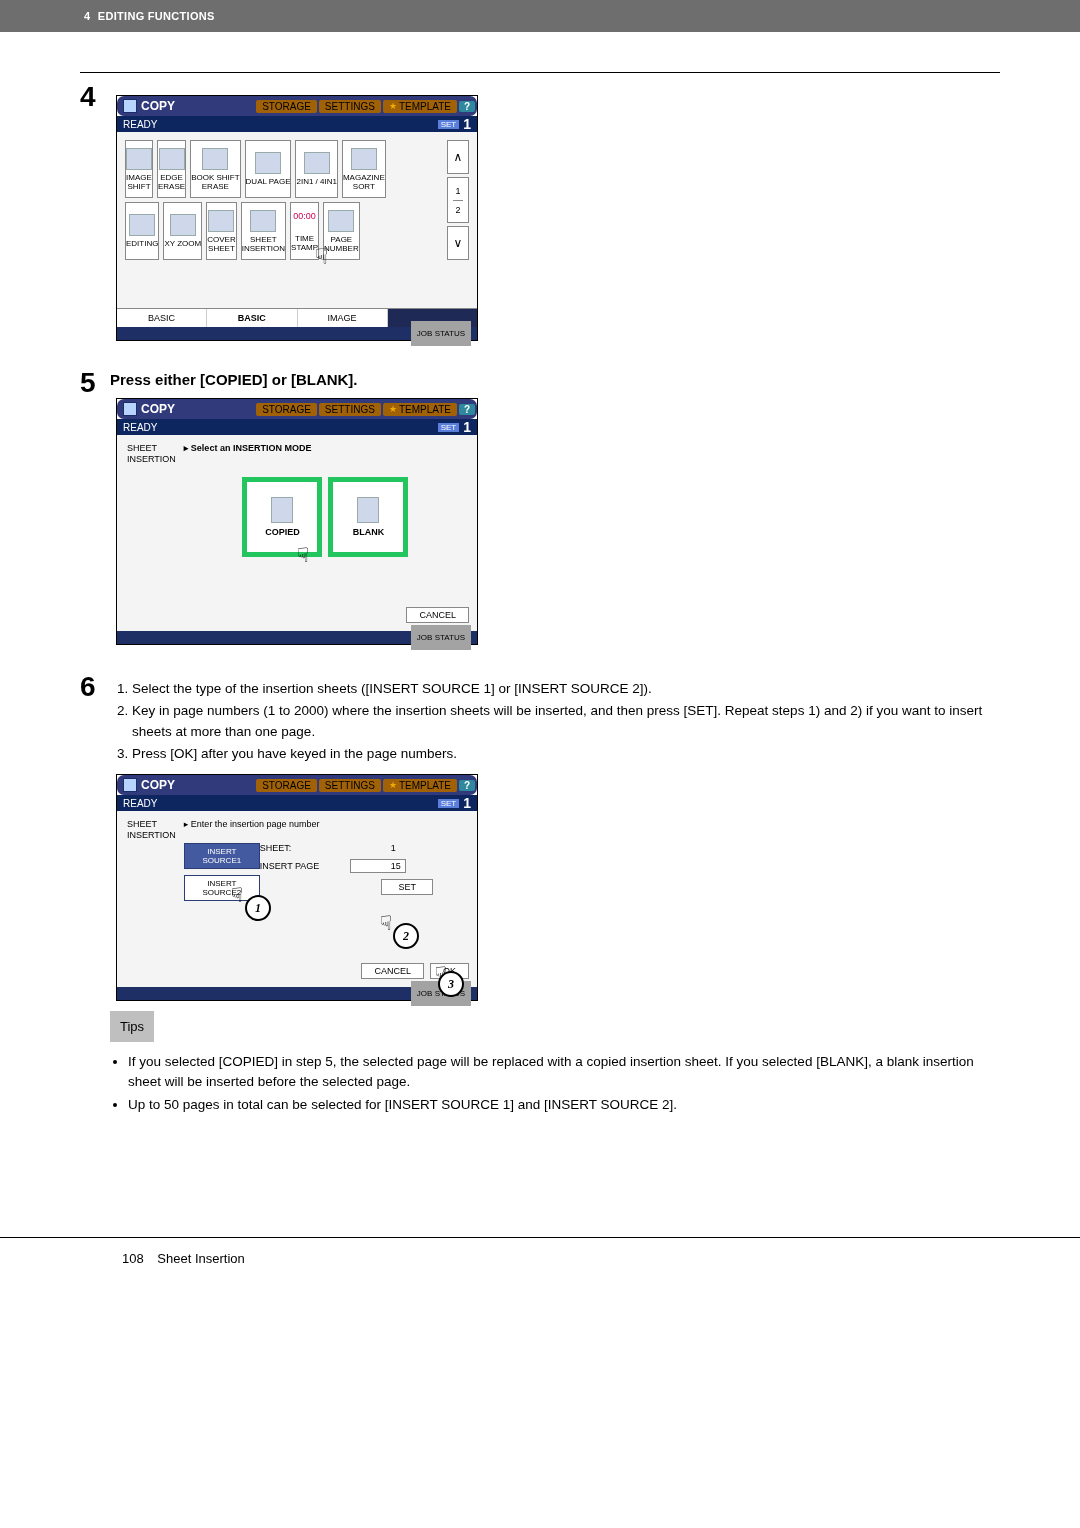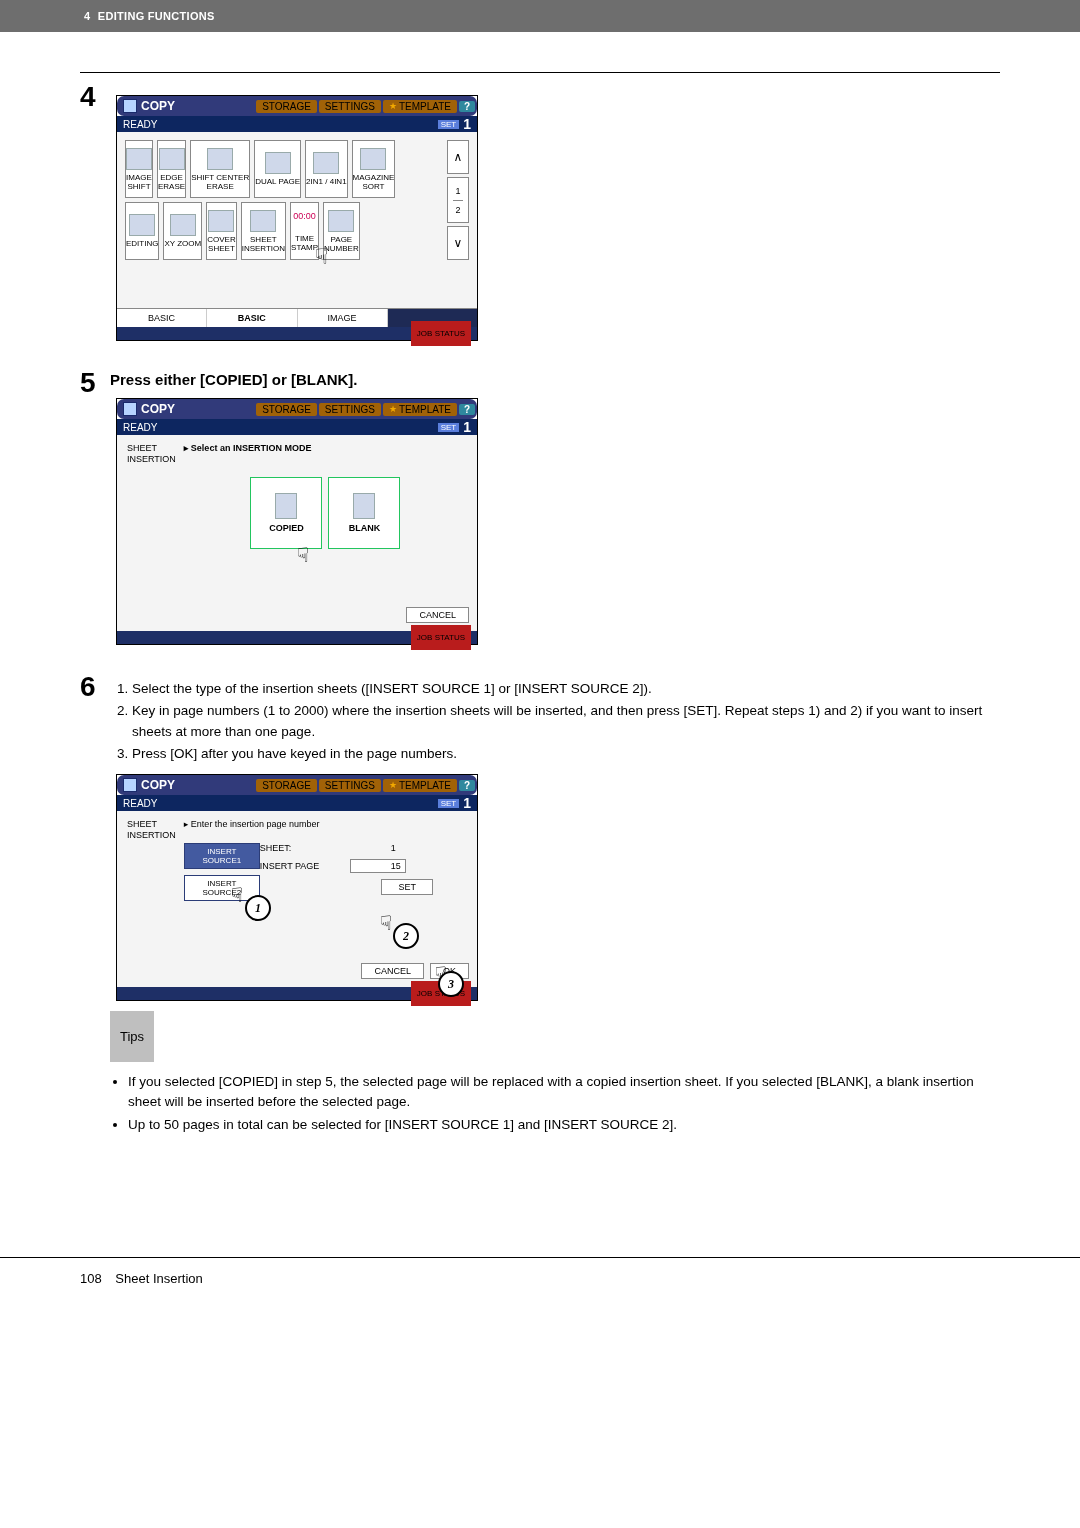--- a/index.html
+++ b/index.html
@@ -46,37 +46,37 @@
     padding-left: 22px;
   }
   ol.sublist li {
     font-size: 13.5px;
     line-height: 1.5;
     margin-bottom: 2px;
   }
   .tips-badge {
     display:inline-block;
     background: #bfbfbf;
-    padding: 18px 10px;
+    padding: 8px 10px;
     font-size: 13px;
     margin: 10px 0 6px 0;
   }
   ul.bullets {
     margin: 4px 0 0 0;
     padding-left: 18px;
     font-size:13.5px;
     line-height:1.5;
   }
   ul.bullets li { margin-bottom: 2px;}
   .footer-rule { border:none; border-top:1px solid #000; margin-top:50px; }
   .footer {
     font-size: 13px;
     padding: 6px 80px 20px 80px;
   }
-  .footer-page { margin-right:10px;}
+  .footer-page { margin-right:10px;margin-left:42px;}
 
   
   .device {
     width: 360px;
     border: 1px solid #000;
     margin: 10px 0 0 0;
     font-size: 10px;
   }
   .dev-top {
     background:#313a7a;
@@ -153,27 +153,27 @@
 
   .dev-tabs {
     display:flex;
     background:#fff;
     border-top:1px solid #888;
   }
   .dev-tab { flex:1; font-size:9px; text-align:center; padding:4px 0; border-right:1px solid #ccc; }
   .dev-tab.active { background:#fff; font-weight:bold; }
   .dev-tab:last-child { border-right:none; background:#1e2a55; color:#1e2a55;}
   .dev-status { background:#1e2f66; color:#fff; font-size:8px; text-align:right; padding:2px 6px;}
-  .dev-status span { background:#b91c1c; color:#000; padding:8px 6px;text-align:right;}
+  .dev-status span { background:#a3a3a3; color:#000; padding:8px 6px;text-align:right;}
 
   
   .sheet-ins-label { font-size:9px; line-height:1.2; }
   .ins-inner { display:flex; gap:8px; height:150px;}
   .opt-row { display:flex; gap:6px; justify-content:center; margin-top:24px;}
-  .opt-btn { width:70px; height:70px; border:1px solid #22c55e; background:#fff; display:flex; flex-direction:column; align-items:center; justify-content:center; font-size:9px; gap:4px;}
+  .opt-btn { width:70px; height:70px; border:5px solid #22c55e; background:#fff; display:flex; flex-direction:column; align-items:center; justify-content:center; font-size:9px; gap:4px;}
   .opt-btn .ic2 { width:20px; height:24px; background:#cfd8ea; border:1px solid #9aa;}
   .dev-cancel-row { display:flex; justify-content:flex-end; padding:6px 8px 8px 8px; gap:6px; background:#f4f4f4;}
   .flat-btn { border:1px solid #888; background:#fff; font-size:9px; padding:2px 12px;}
 
   
   .src-col { display:flex; flex-direction:column; gap:6px; }
   .src-btn { font-size:8px; background:#435aa0; color:#fff; padding:3px 6px; text-align:center; border:1px solid #2b3c77; width:62px;}
   .src-btn.alt { background:#fff; color:#000;}
   .field-row { display:flex; align-items:center; font-size:9px; gap:10px; margin-bottom:6px;}
   .field-label { width:80px;}
@@ -242,21 +242,21 @@
                         <span style="white-space:pre-line;">IMAGE
 SHIFT</span>
                       </div>
                     <div class="edit-cell">
                         <div class="ic"></div>
                         <span style="white-space:pre-line;">EDGE
 ERASE</span>
                       </div>
                     <div class="edit-cell">
                         <div class="ic"></div>
-                        <span style="white-space:pre-line;">SHIFT CENTER
+                        <span style="white-space:pre-line;">BOOK SHIFT
 ERASE</span>
                       </div>
                     <div class="edit-cell">
                         <div class="ic"></div>
                         <span style="white-space:pre-line;">DUAL PAGE</span>
                       </div>
                     <div class="edit-cell">
                         <div class="ic"></div>
                         <span style="white-space:pre-line;">2IN1 / 4IN1</span>
                       </div>

